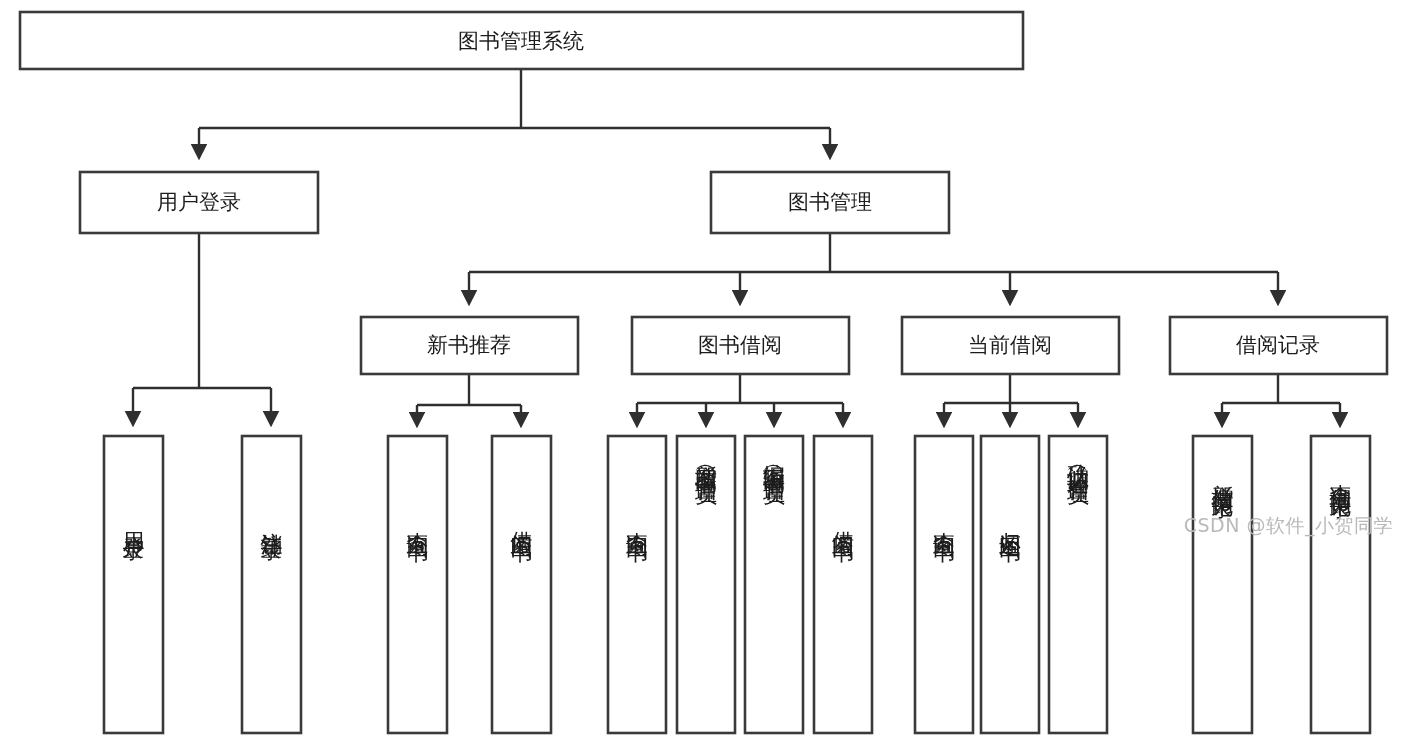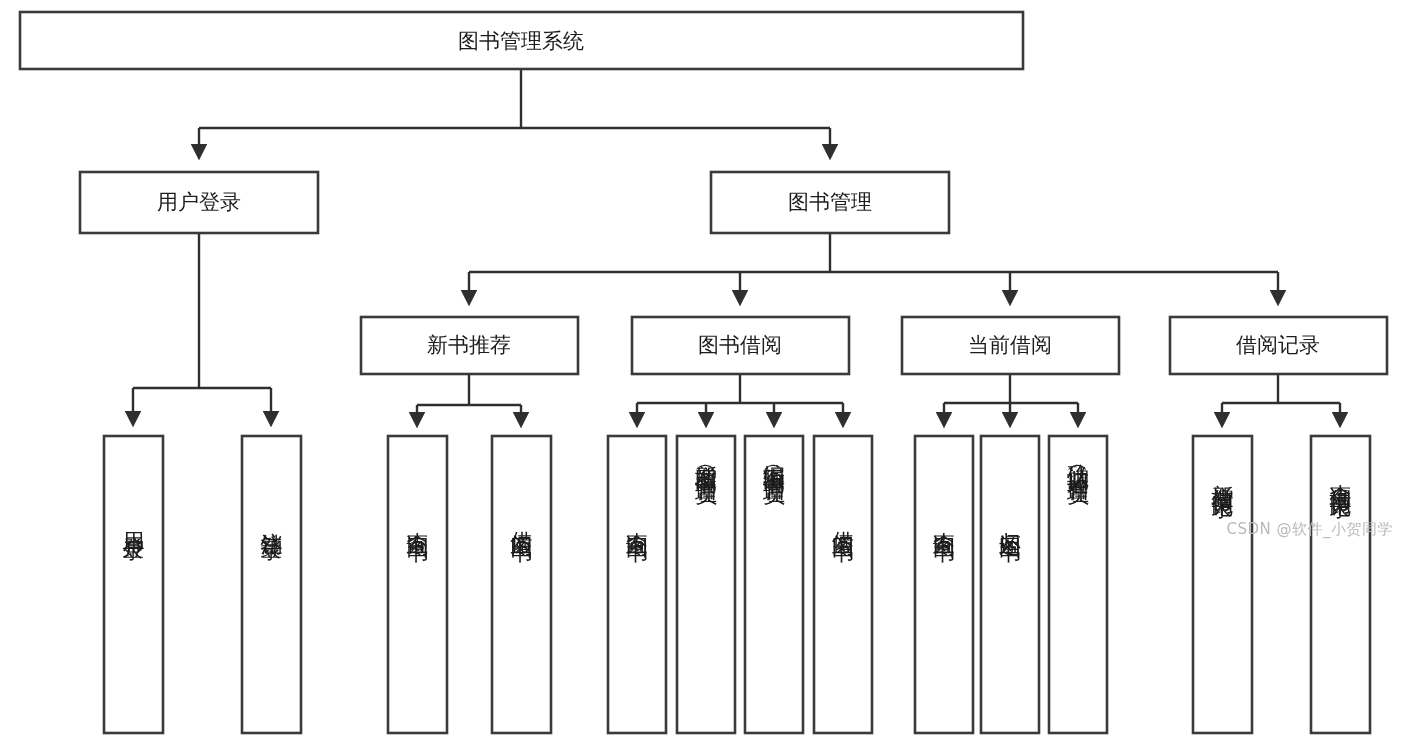--- a/index.html
+++ b/index.html
@@ -64,21 +64,21 @@
     line-height: 1;
     letter-spacing: 3px;
     color: #1c1c1c;
     white-space: nowrap;
   }
   #watermark {
     position: absolute;
     right: 12px;
     bottom: 6px;
     font-family: "DejaVu Sans", "Liberation Sans", sans-serif;
-    font-size: 15px;
+    font-size: 19px;
     color: #b9b9b9;
     letter-spacing: 0.5px;
     user-select: none;
   }
 </style>
 </head>
 <body>
 
 <div id="diagram-root">
 

